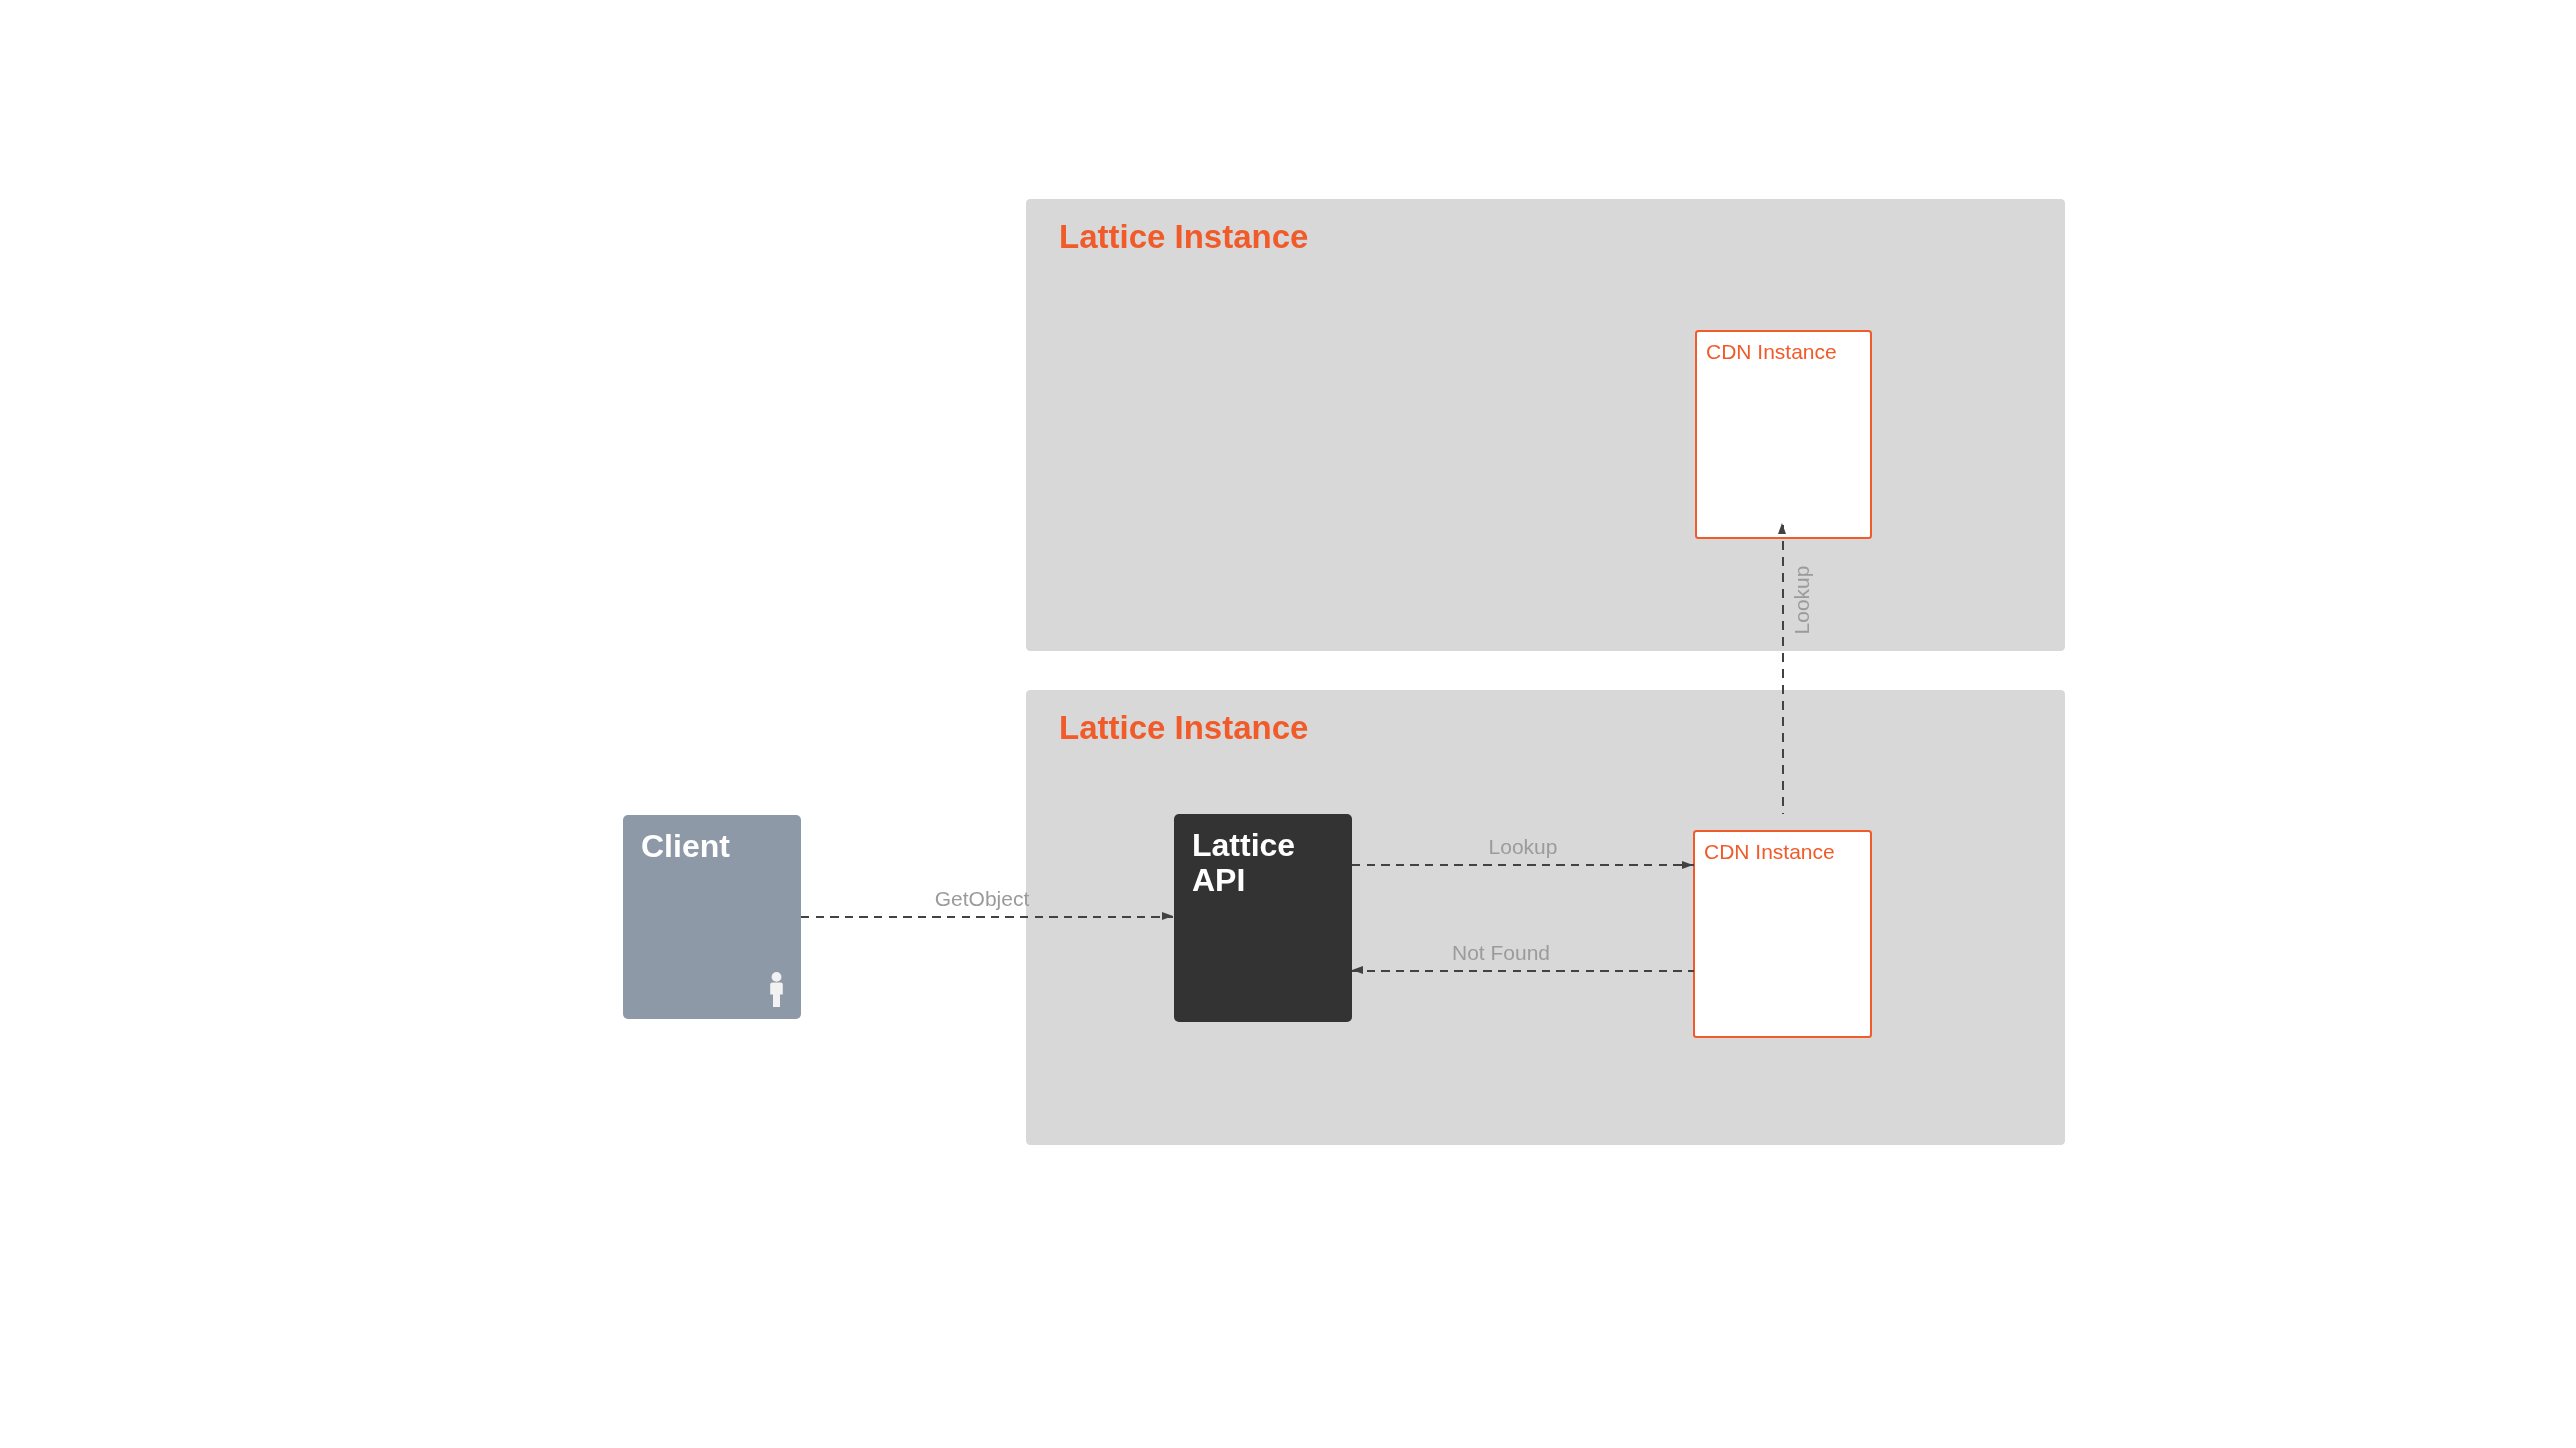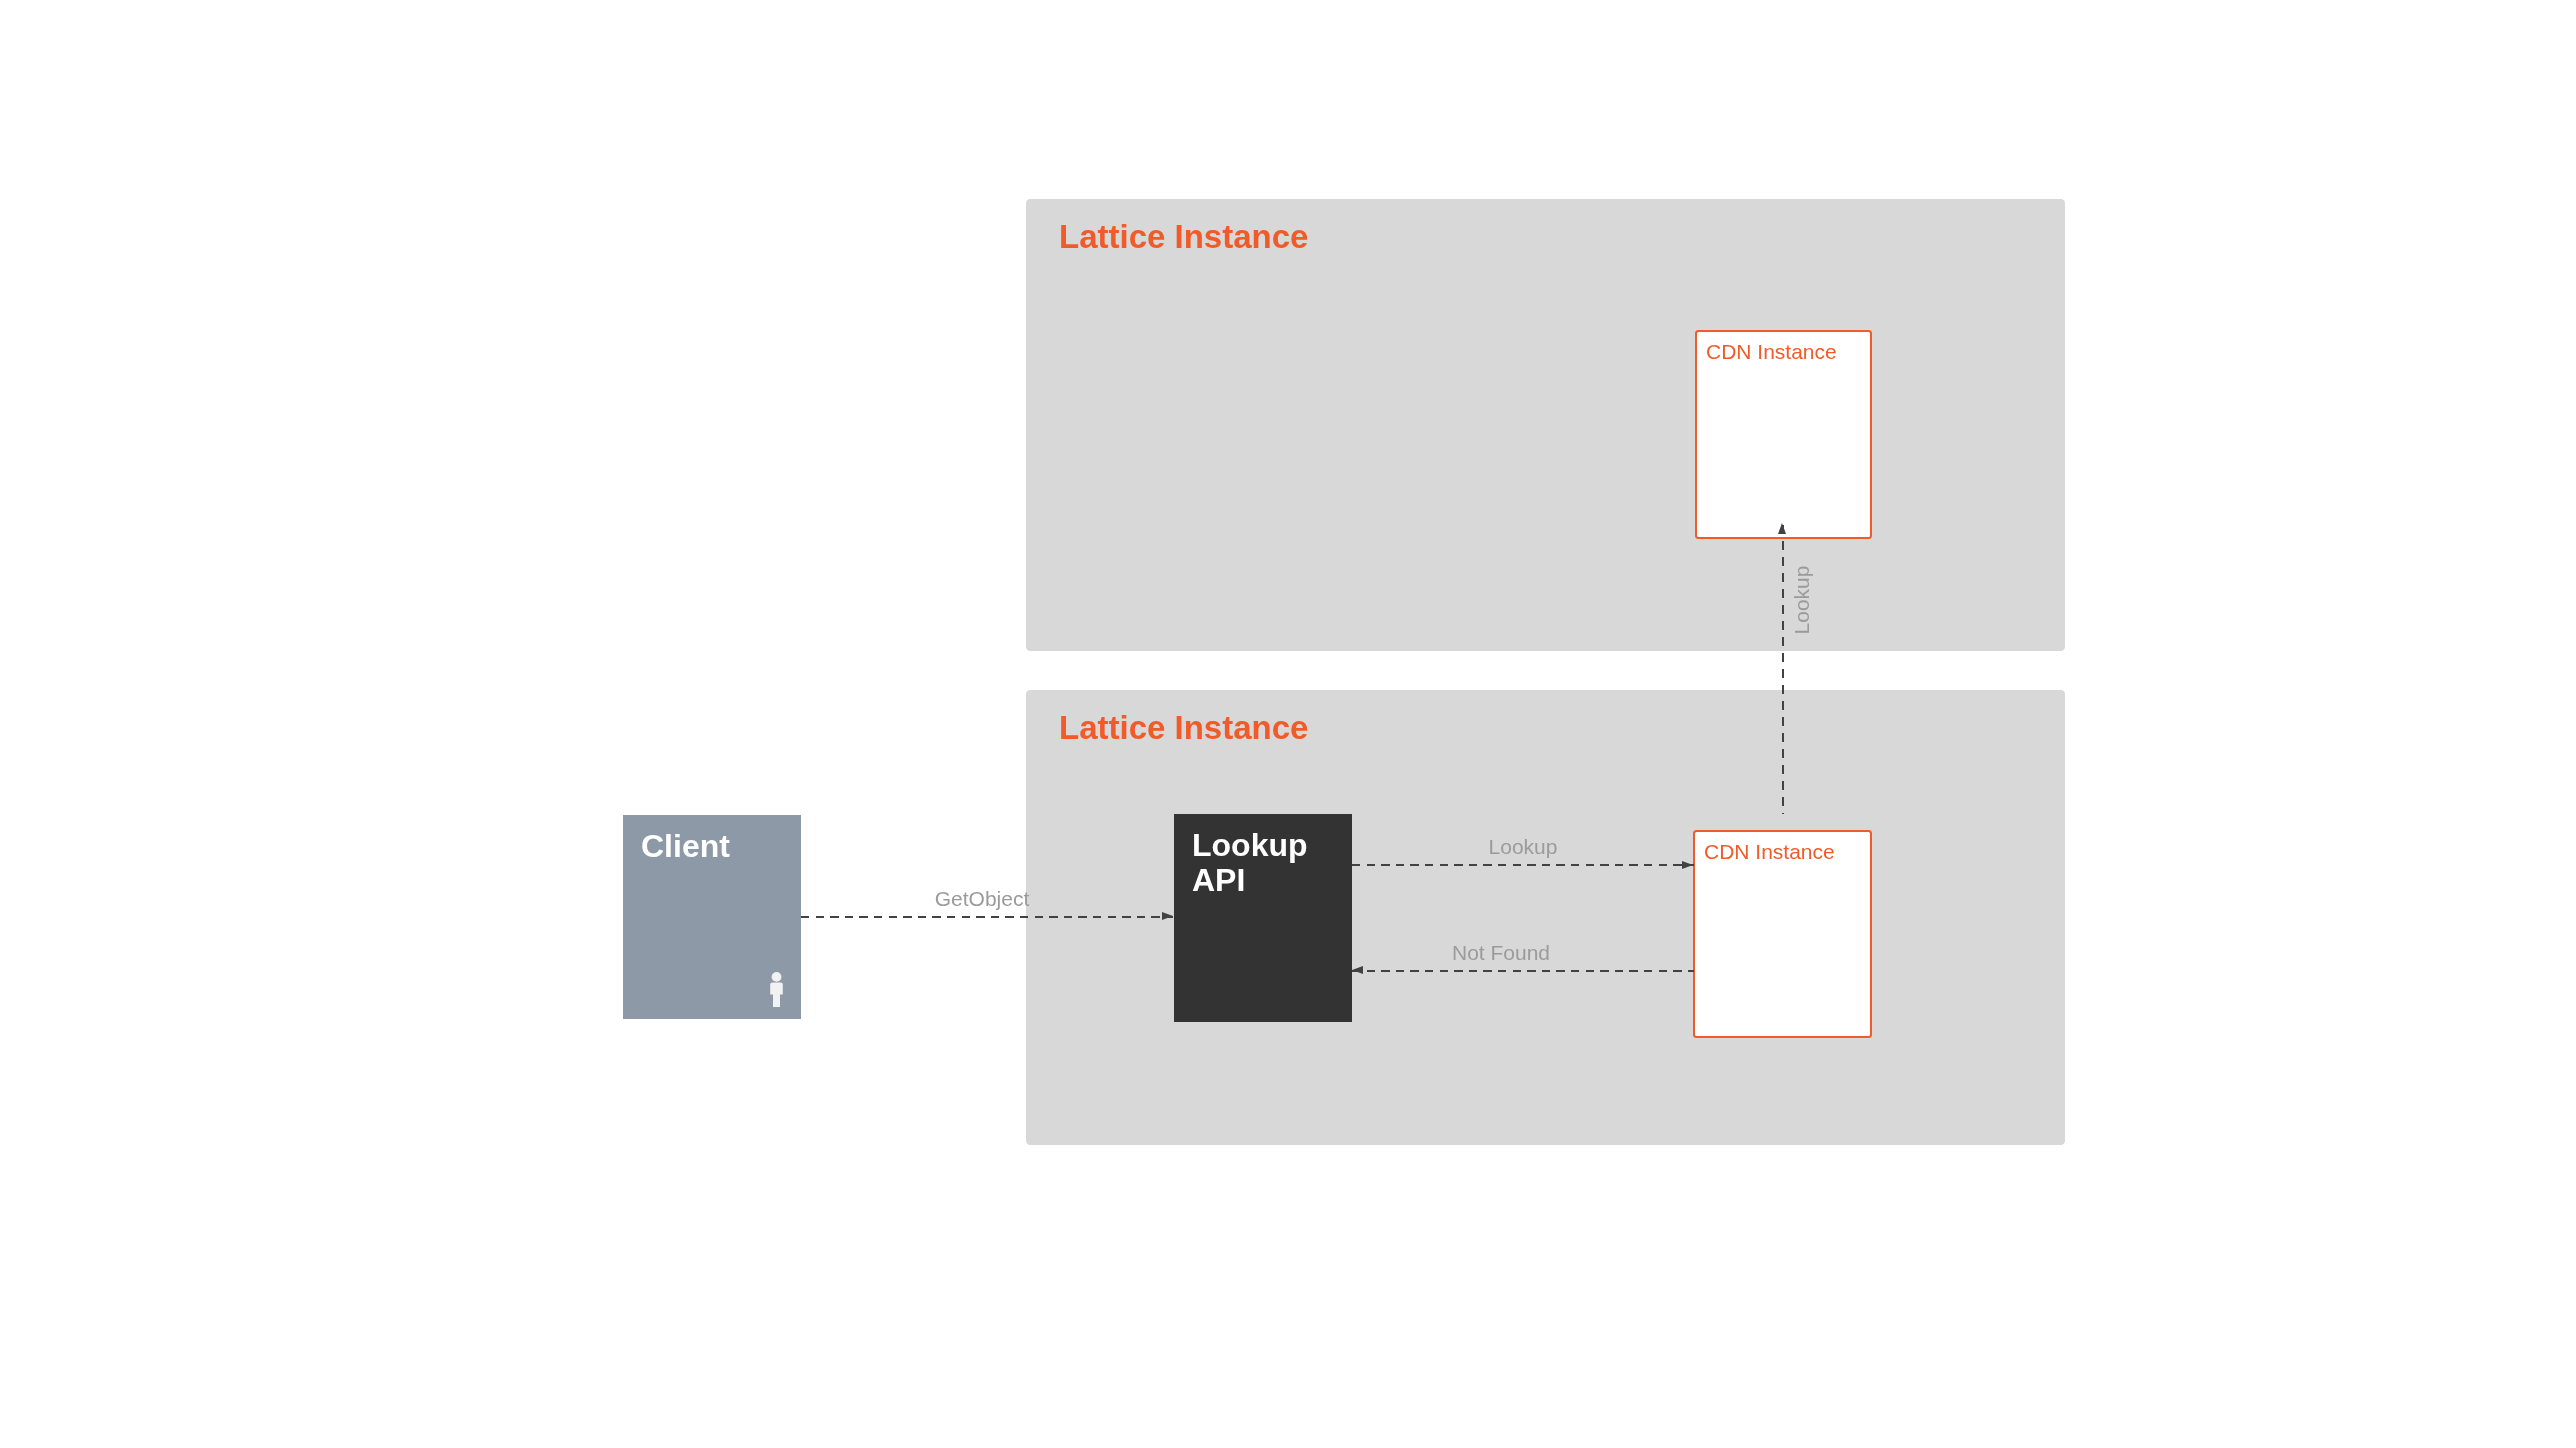--- a/index.html
+++ b/index.html
@@ -42,21 +42,21 @@
     top: 19px;
     font-size: 33px;
     font-weight: 700;
     color: #F15A29;
     white-space: nowrap;
   }
   
   .node {
     position: absolute;
     box-sizing: border-box;
-    border-radius: 0;
+    border-radius: 5px;
   }
   .cdn-box {
     background: #ffffff;
     border: 2.1px solid #F15A29;
     border-radius: 3.5px;
     margin-top: 16px;
   }
   .cdn-box .node-label {
     position: absolute;
     left: 9px;
@@ -152,21 +152,21 @@
 
   <div class="node cdn-box cdn-top">
     <div class="node-label">CDN Instance</div>
   </div>
 
   <div class="node cdn-box cdn-bottom">
     <div class="node-label">CDN Instance</div>
   </div>
 
   <div class="node objects-api">
-    <div class="dark-label">Lookup API</div>
+    <div class="dark-label">Lattice API</div>
   </div>
 
   <div class="node client">
     <div class="dark-label">Client</div>
     <svg class="person-icon" viewBox="0 0 30 50" xmlns="http://www.w3.org/2000/svg">
       <circle cx="15" cy="7" r="7" fill="#F2F2F2"></circle>
       <path d="M6 18 Q6 15 9 15 L21 15 Q24 15 24 18 L24 32 L20 32 L20 50 L10 50 L10 32 L6 32 Z" fill="#F2F2F2"></path>
     </svg>
   </div>
 

